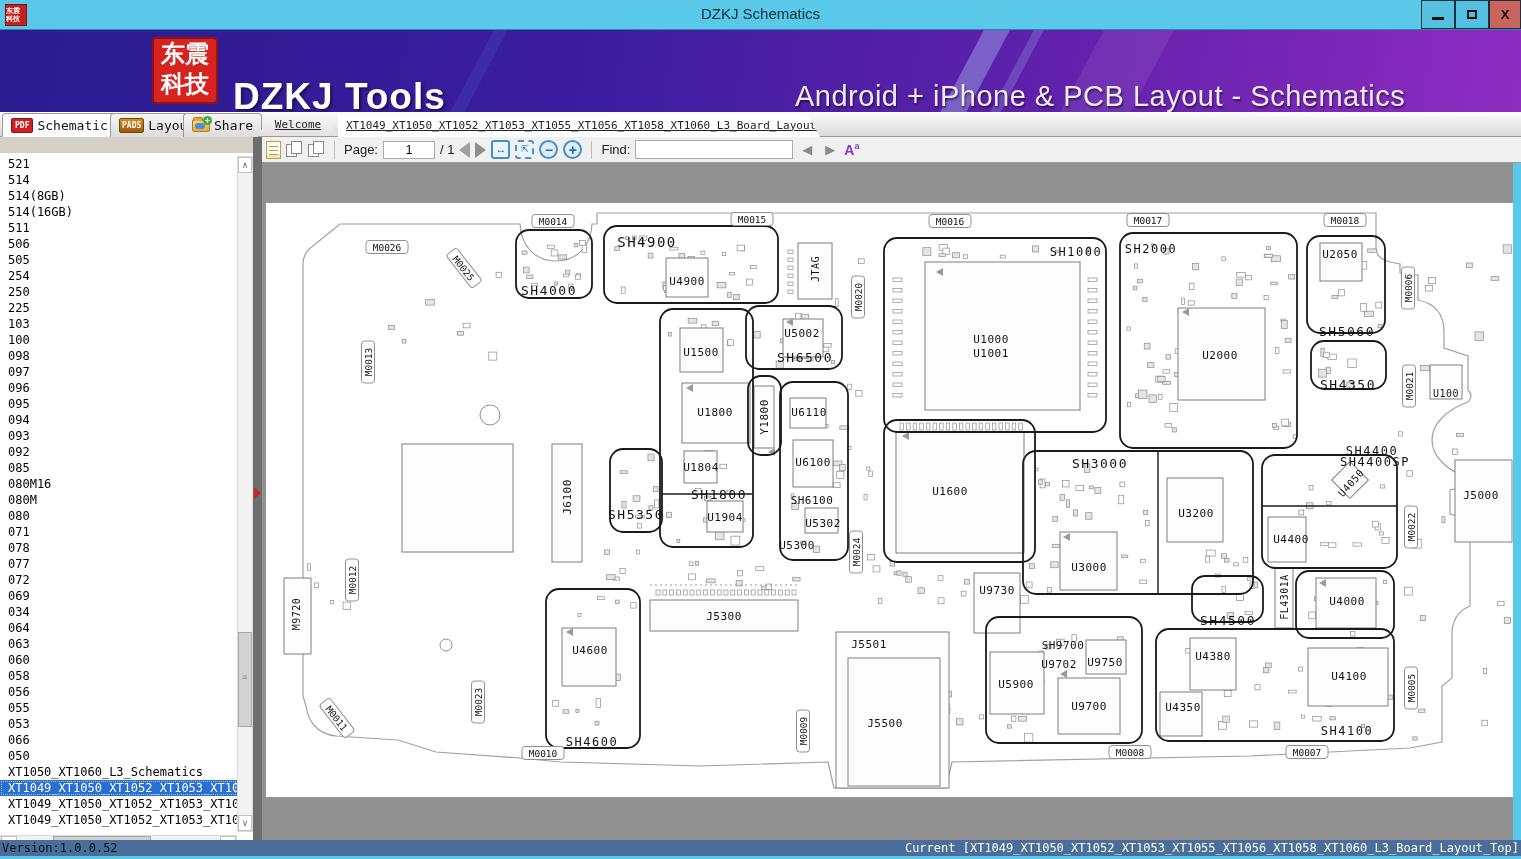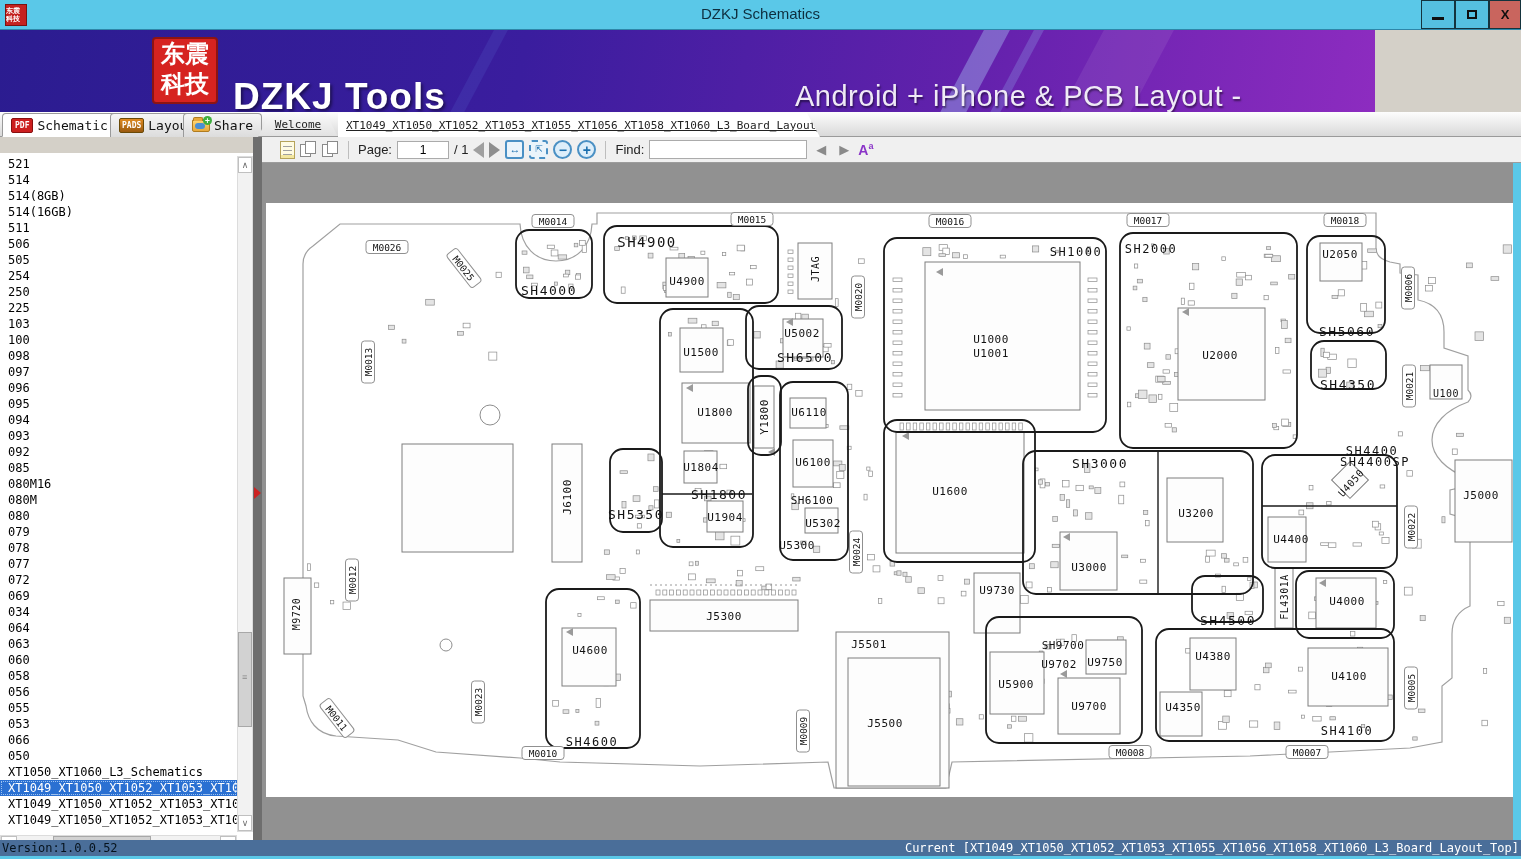--- a/index.html
+++ b/index.html
@@ -14,21 +14,21 @@
               font-family:"DejaVu Sans", sans-serif; }
   #title-text { position:absolute; left:0; right:0; top:5px; text-align:center; font-size:15px; color:#0e2e3e; }
   .win-btn { position:absolute; top:0; height:29px; border:1px solid #14333d; display:flex; align-items:center; justify-content:center; cursor:pointer; }
   #btn-min { left:1421px; width:34px; background:#55c0e0; }
   #btn-max { left:1455px; width:34px; background:#55c0e0; }
   #btn-close { left:1489px; width:32px; background:#c9655e; color:#101010; font-weight:bold; font-size:13px; }
   #btn-min .bar { width:12px; height:3px; background:#101010; margin-top:8px; }
   #btn-max .box { width:10px; height:9px; border:2px solid #101010; background:transparent; }
 
   
-  #banner { position:absolute; left:0; top:30px; width:1375px; height:82px; overflow:hidden;
+  #banner { position:absolute; left:0; top:30px; width:1521px; height:82px; overflow:hidden;
             background:linear-gradient(100deg,#2b1c90 0%,#3a1d9e 38%,#6221ac 70%,#8d2cc0 100%);padding-left:12px; }
   .streak { position:absolute; background:rgba(255,255,255,0.18); transform:skewX(-28deg); }
   #streak1 { left:960px; top:-10px; width:26px; height:110px; background:rgba(180,220,255,0.35); }
   #streak2 { left:1010px; top:-10px; width:10px; height:110px; background:rgba(160,210,255,0.22); }
   #streak3 { left:1080px; top:-10px; width:70px; height:110px; background:rgba(255,255,255,0.08); }
   #streak4 { left:470px; top:-10px; width:14px; height:110px; background:rgba(120,180,255,0.10); }
   #banner-logo { position:absolute; left:152px; top:7px; width:66px; height:67px; background:#d62320; border:2px solid #8d1412; border-radius:4px;
                  color:#fff; font-weight:bold; font-size:24px; line-height:30px; text-align:center; overflow:hidden; font-family:"DejaVu Sans", sans-serif; }
   #brand { position:absolute; left:233px; top:46px; font-size:37px; font-weight:bold; color:#ffffff; letter-spacing:1px;
            text-shadow:2px 2px 3px rgba(0,0,0,0.45); }
@@ -73,21 +73,21 @@
   #hscroll-left,#hscroll-right { background:#ffffff; border:1px solid #c0c0c0; color:#707070; font-size:10px; text-align:center; line-height:14px; cursor:pointer; }
   #hscroll-thumb { position:absolute; left:52px; top:0; width:98px; height:15px; background:#d2d2d2; border:1px solid #a8a8a8; cursor:pointer;
                    color:#8a8a8a; font-size:8px; text-align:center; line-height:14px; letter-spacing:1px; }
 
   
   #splitter { position:absolute; left:253px; top:137px; width:9px; height:703px; background:#6e6e6e; cursor:col-resize; }
   #splitter-arrow { position:absolute; left:1px; top:350px; width:0; height:0; border-left:7px solid #cc2222; border-top:6px solid transparent; border-bottom:6px solid transparent; }
 
   
   #toolbar { position:absolute; left:262px; top:137px; width:1259px; height:26px; background:#f0f0f0; border-bottom:1px solid #9c9c9c;
-             display:flex; align-items:center; gap:5px; padding:0 18px; font-size:13px; color:#222; }
+             display:flex; align-items:center; gap:5px; padding:0 4px; font-size:13px; color:#222; }
   .tb-sep { width:1px; height:18px; background:#bdbdbd; margin:0 4px; }
   .tb-btn { display:flex; align-items:center; justify-content:center; cursor:pointer; }
   .note-icon { position:relative; width:15px; height:18px; background:#fffbe2; border:1px solid #b5a35a;
                box-shadow:inset 0 -3px 0 #f3e7a0; }
   .note-icon i { position:absolute; left:2px; right:2px; height:1px; background:#a0a0a0; }
   .page-flip { position:relative; width:17px; height:17px; }
   .page-flip .p1 { position:absolute; left:0; top:3px; width:11px; height:13px; background:#fff; border:1px solid #8a8a8a; }
   .page-flip .p2 { position:absolute; left:5px; top:0; width:11px; height:13px; background:#fff; border:1px solid #8a8a8a; }
   #page-input { width:52px; height:18px; border:1px solid #ababab; text-align:center; font-size:12px; background:#fff; }
   .tri-left { width:0; height:0; border-right:11px solid #a0a0a0; border-top:8px solid transparent; border-bottom:8px solid transparent; }
@@ -181,21 +181,21 @@
         <div class="list-item">097</div>
         <div class="list-item">096</div>
         <div class="list-item">095</div>
         <div class="list-item">094</div>
         <div class="list-item">093</div>
         <div class="list-item">092</div>
         <div class="list-item">085</div>
         <div class="list-item">080M16</div>
         <div class="list-item">080M</div>
         <div class="list-item">080</div>
-        <div class="list-item">079</div>
+        <div class="list-item">071</div>
         <div class="list-item">078</div>
         <div class="list-item">077</div>
         <div class="list-item">072</div>
         <div class="list-item">069</div>
         <div class="list-item">034</div>
         <div class="list-item">064</div>
         <div class="list-item">063</div>
         <div class="list-item">060</div>
         <div class="list-item">058</div>
         <div class="list-item">056</div>

